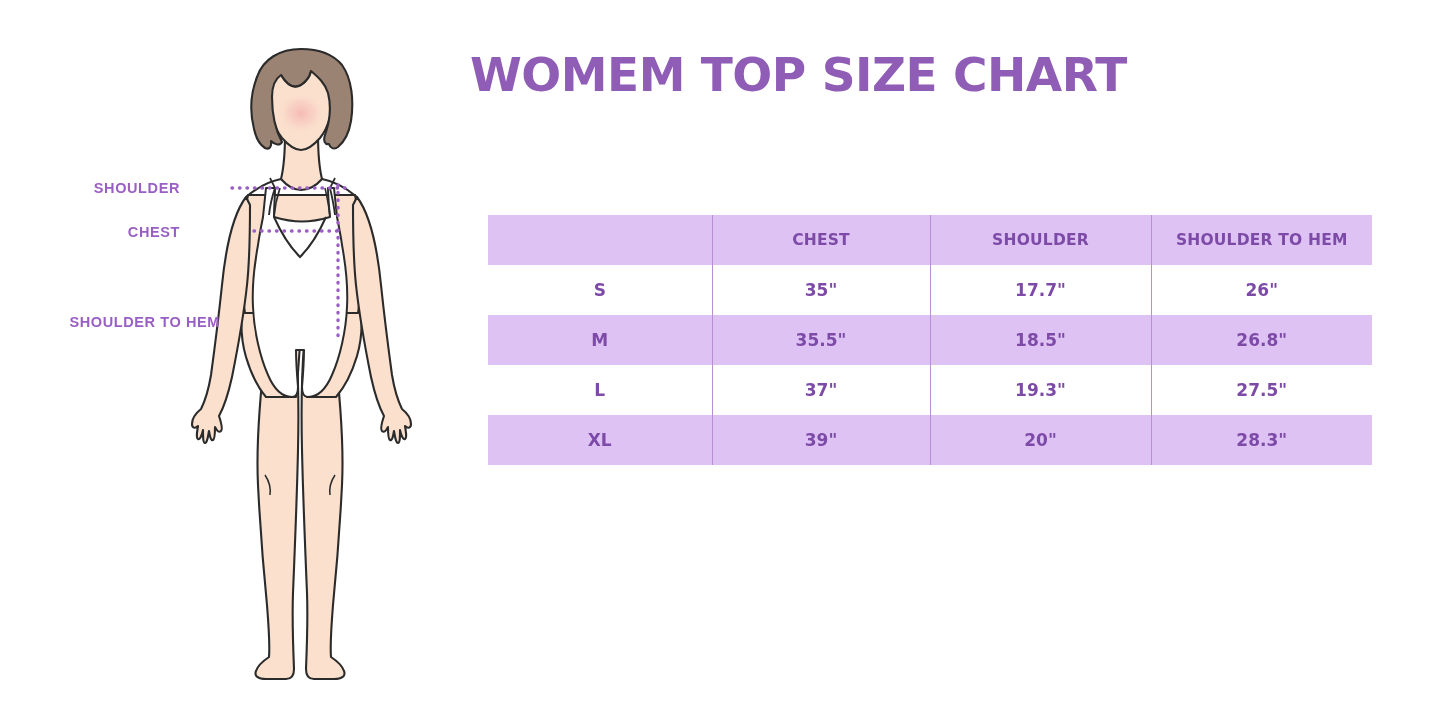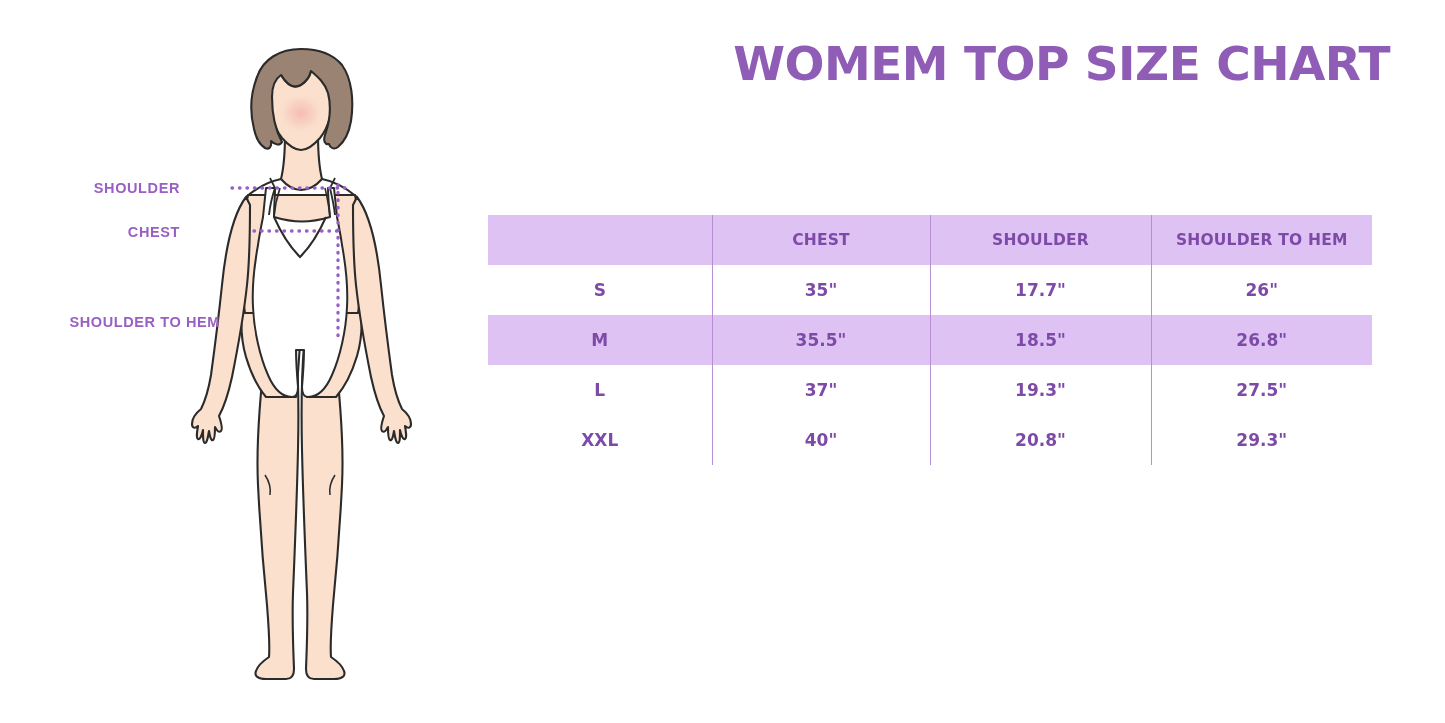--- a/index.html
+++ b/index.html
@@ -12,23 +12,23 @@
     height: 723px;
     position: relative;
     overflow: hidden;
     font-family: "Liberation Sans", sans-serif;
   }
 
   
   #chart-title {
     position: absolute;
     left: 470px;
-    top: 36px;
+    top: 47px;
     width: 920px;
-    text-align: right;
+    text-align: left;
     font-family: "DejaVu Sans", sans-serif;
     font-size: 47px;
     font-weight: bold;
     letter-spacing: -0.5px;
     color: #8f5cb6;
     white-space: nowrap;
   }
 
   
   #figure-illustration {
@@ -265,20 +265,20 @@
         <td>35.5"</td>
         <td>18.5"</td>
         <td>26.8"</td>
       </tr>
       <tr class="plain">
         <td>L</td>
         <td>37"</td>
         <td>19.3"</td>
         <td>27.5"</td>
       </tr>
-      <tr class="plain">
-        <td>XXL</td>
-        <td>40"</td>
-        <td>20.8"</td>
-        <td>29.3"</td>
+      <tr class="shaded">
+        <td>XL</td>
+        <td>39"</td>
+        <td>20"</td>
+        <td>28.3"</td>
       </tr>
     </tbody>
 </table>
 
 </body></html>

